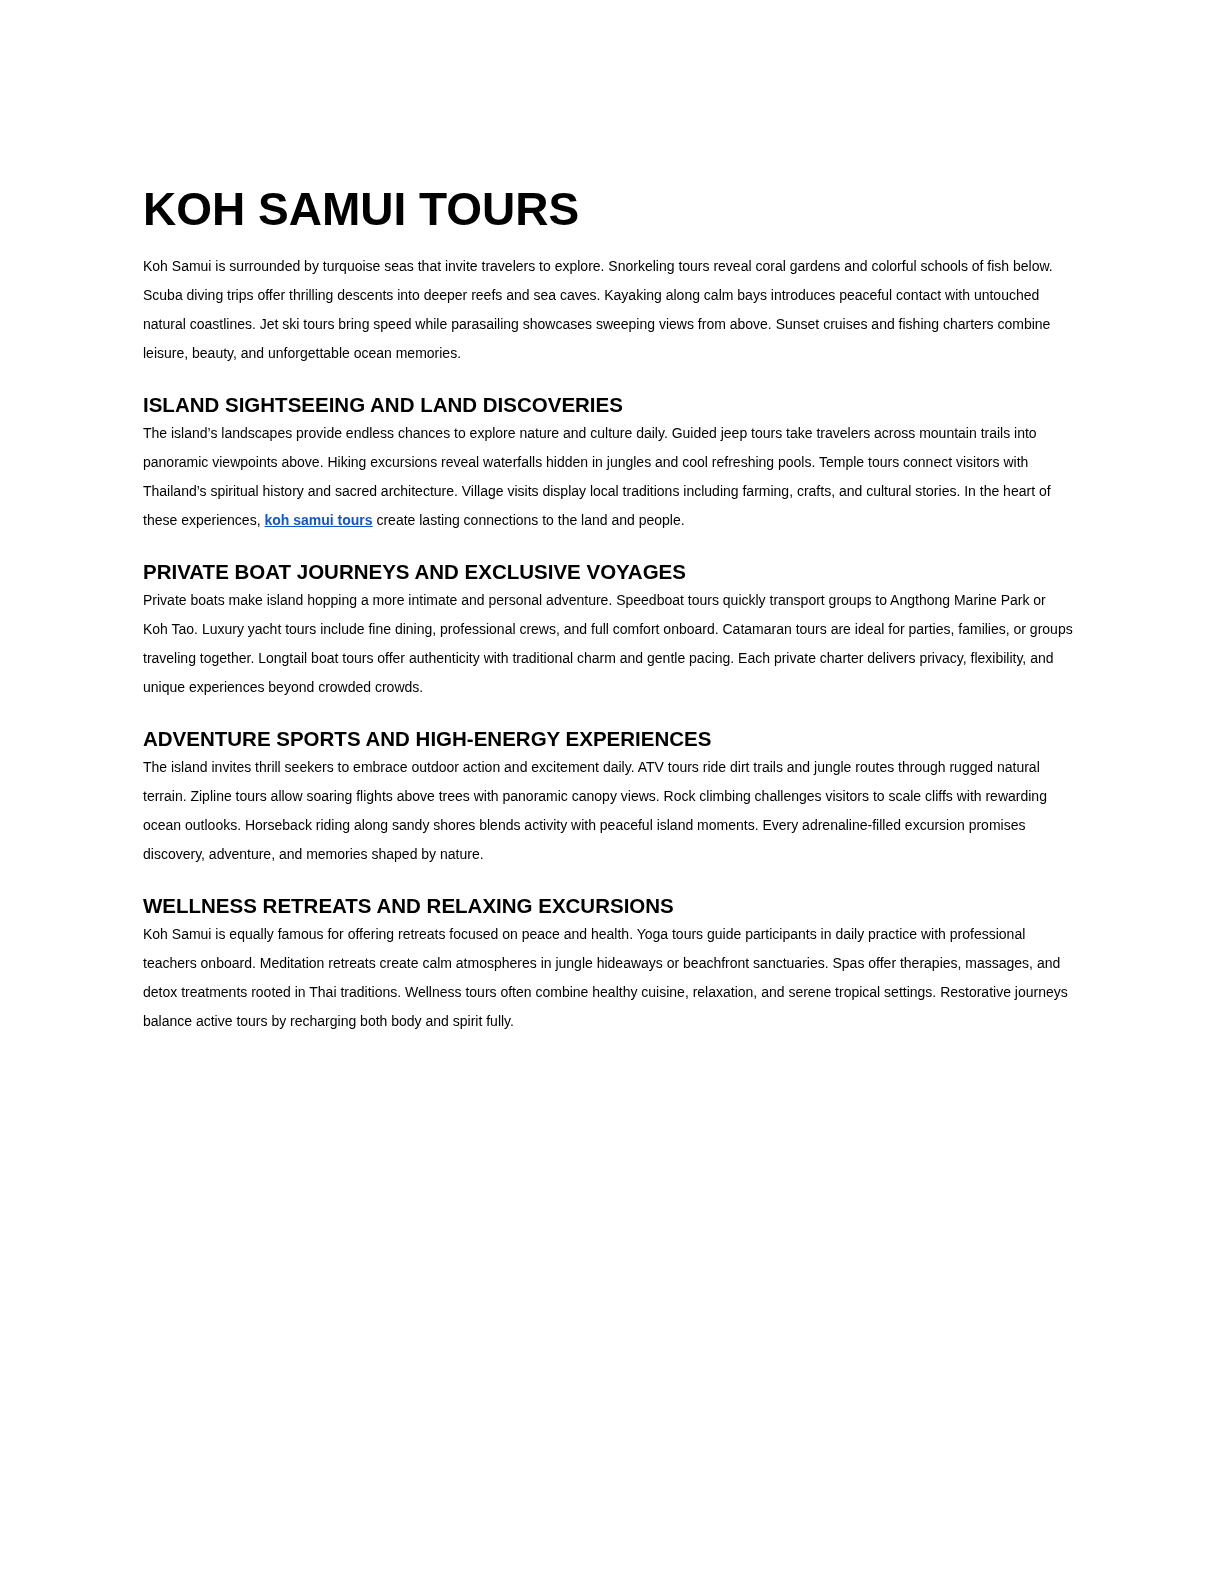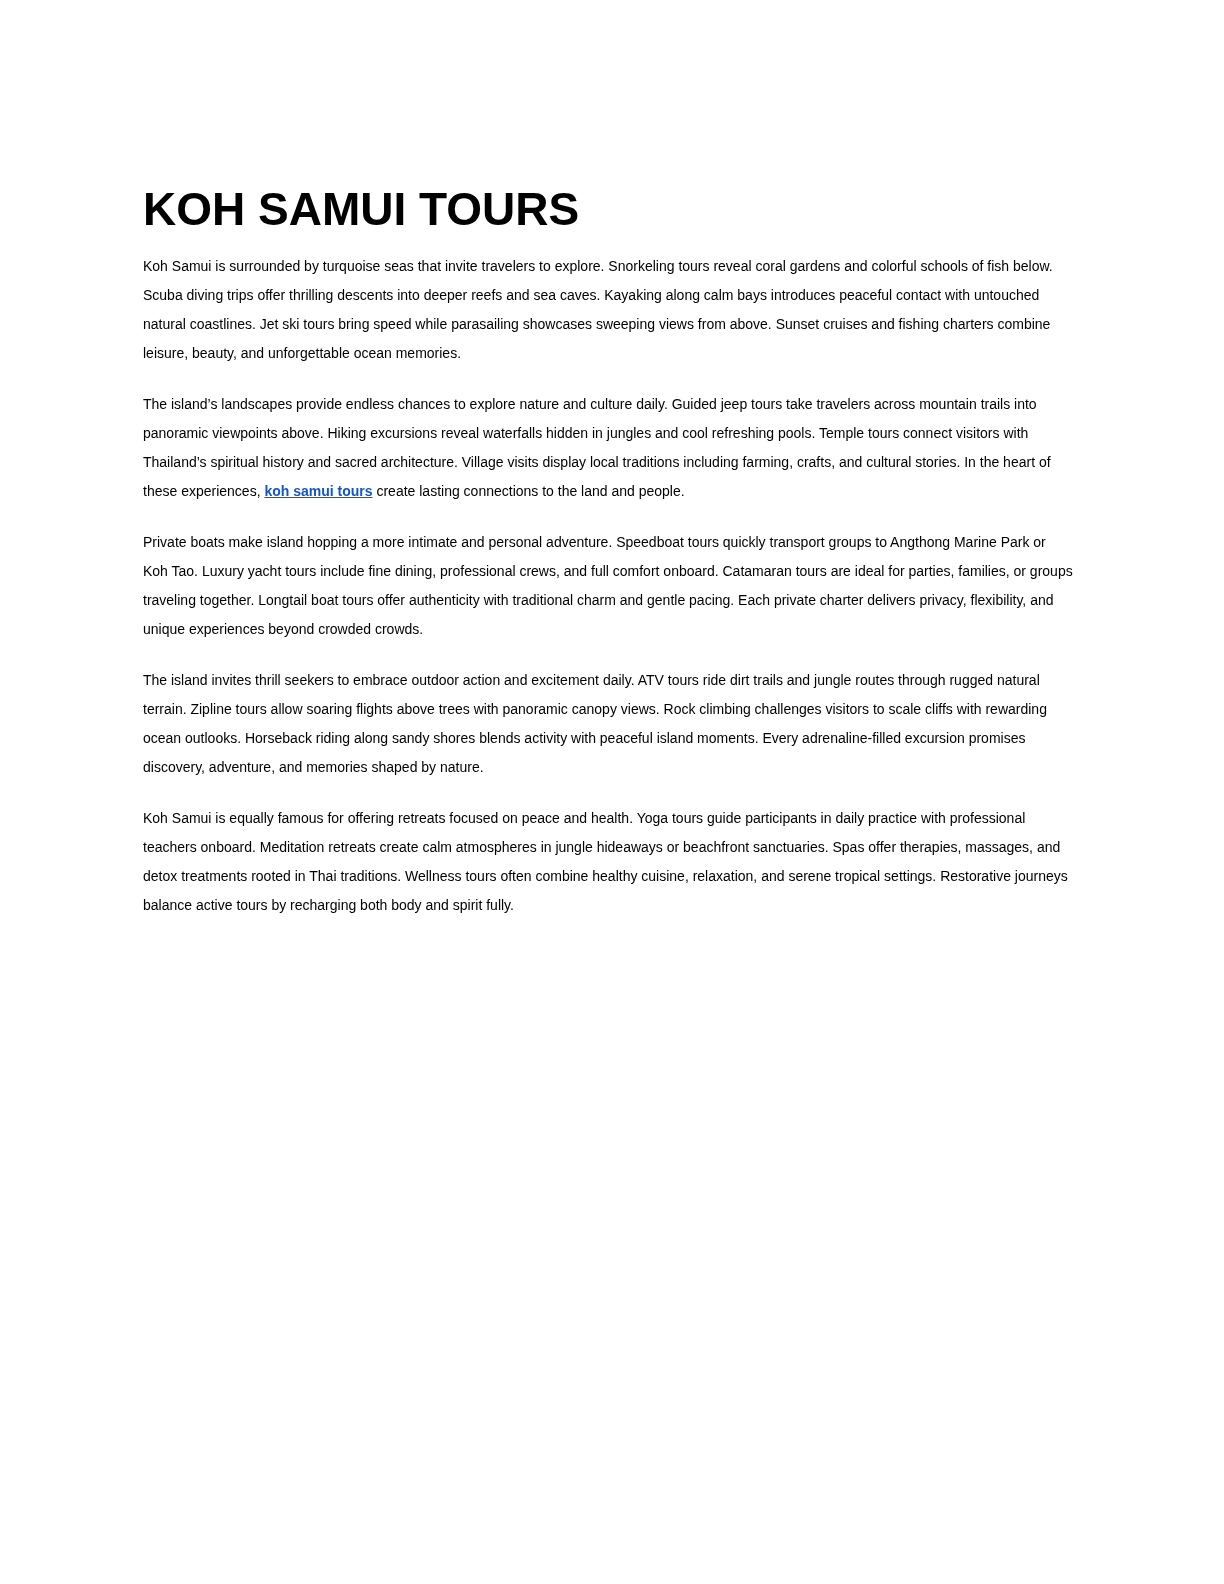--- a/index.html
+++ b/index.html
@@ -54,27 +54,31 @@
 <body>
 
 <div class="page">
   <h1 class="doc-title">KOH SAMUI TOURS</h1>
 
   <div class="section">
     <p class="section-body"> Koh Samui is surrounded by turquoise seas that invite travelers to explore. Snorkeling tours reveal coral gardens and colorful schools of fish below. Scuba diving trips offer thrilling descents into deeper reefs and sea caves. Kayaking along calm bays introduces peaceful contact with untouched natural coastlines. Jet ski tours bring speed while parasailing showcases sweeping views from above. Sunset cruises and fishing charters combine leisure, beauty, and unforgettable ocean memories.</p>
   </div>
 
   <div class="section">
+    <p class="section-heading">ISLAND SIGHTSEEING AND LAND DISCOVERIES</p>
     <p class="section-body"><span> The island’s landscapes provide endless chances to explore nature and culture daily. Guided jeep tours take travelers across mountain trails into panoramic viewpoints above. Hiking excursions reveal waterfalls hidden in jungles and cool refreshing pools. Temple tours connect visitors with Thailand’s spiritual history and sacred architecture. Village visits display local traditions including farming, crafts, and cultural stories. In the heart of these experiences, </span><a class="doc-link">koh samui tours</a><span> create lasting connections to the land and people.</span></p>
   </div>
 
   <div class="section">
+    <p class="section-heading">PRIVATE BOAT JOURNEYS AND EXCLUSIVE VOYAGES</p>
     <p class="section-body"> Private boats make island hopping a more intimate and personal adventure. Speedboat tours quickly transport groups to Angthong Marine Park or Koh Tao. Luxury yacht tours include fine dining, professional crews, and full comfort onboard. Catamaran tours are ideal for parties, families, or groups traveling together. Longtail boat tours offer authenticity with traditional charm and gentle pacing. Each private charter delivers privacy, flexibility, and unique experiences beyond crowded crowds.</p>
   </div>
 
   <div class="section">
+    <p class="section-heading">ADVENTURE SPORTS AND HIGH-ENERGY EXPERIENCES</p>
     <p class="section-body"> The island invites thrill seekers to embrace outdoor action and excitement daily. ATV tours ride dirt trails and jungle routes through rugged natural terrain. Zipline tours allow soaring flights above trees with panoramic canopy views. Rock climbing challenges visitors to scale cliffs with rewarding ocean outlooks. Horseback riding along sandy shores blends activity with peaceful island moments. Every adrenaline-filled excursion promises discovery, adventure, and memories shaped by nature.</p>
   </div>
 
   <div class="section">
+    <p class="section-heading">WELLNESS RETREATS AND RELAXING EXCURSIONS</p>
     <p class="section-body"> Koh Samui is equally famous for offering retreats focused on peace and health. Yoga tours guide participants in daily practice with professional teachers onboard. Meditation retreats create calm atmospheres in jungle hideaways or beachfront sanctuaries. Spas offer therapies, massages, and detox treatments rooted in Thai traditions. Wellness tours often combine healthy cuisine, relaxation, and serene tropical settings. Restorative journeys balance active tours by recharging both body and spirit fully.</p>
   </div>
 </div>
 
 </body></html>

